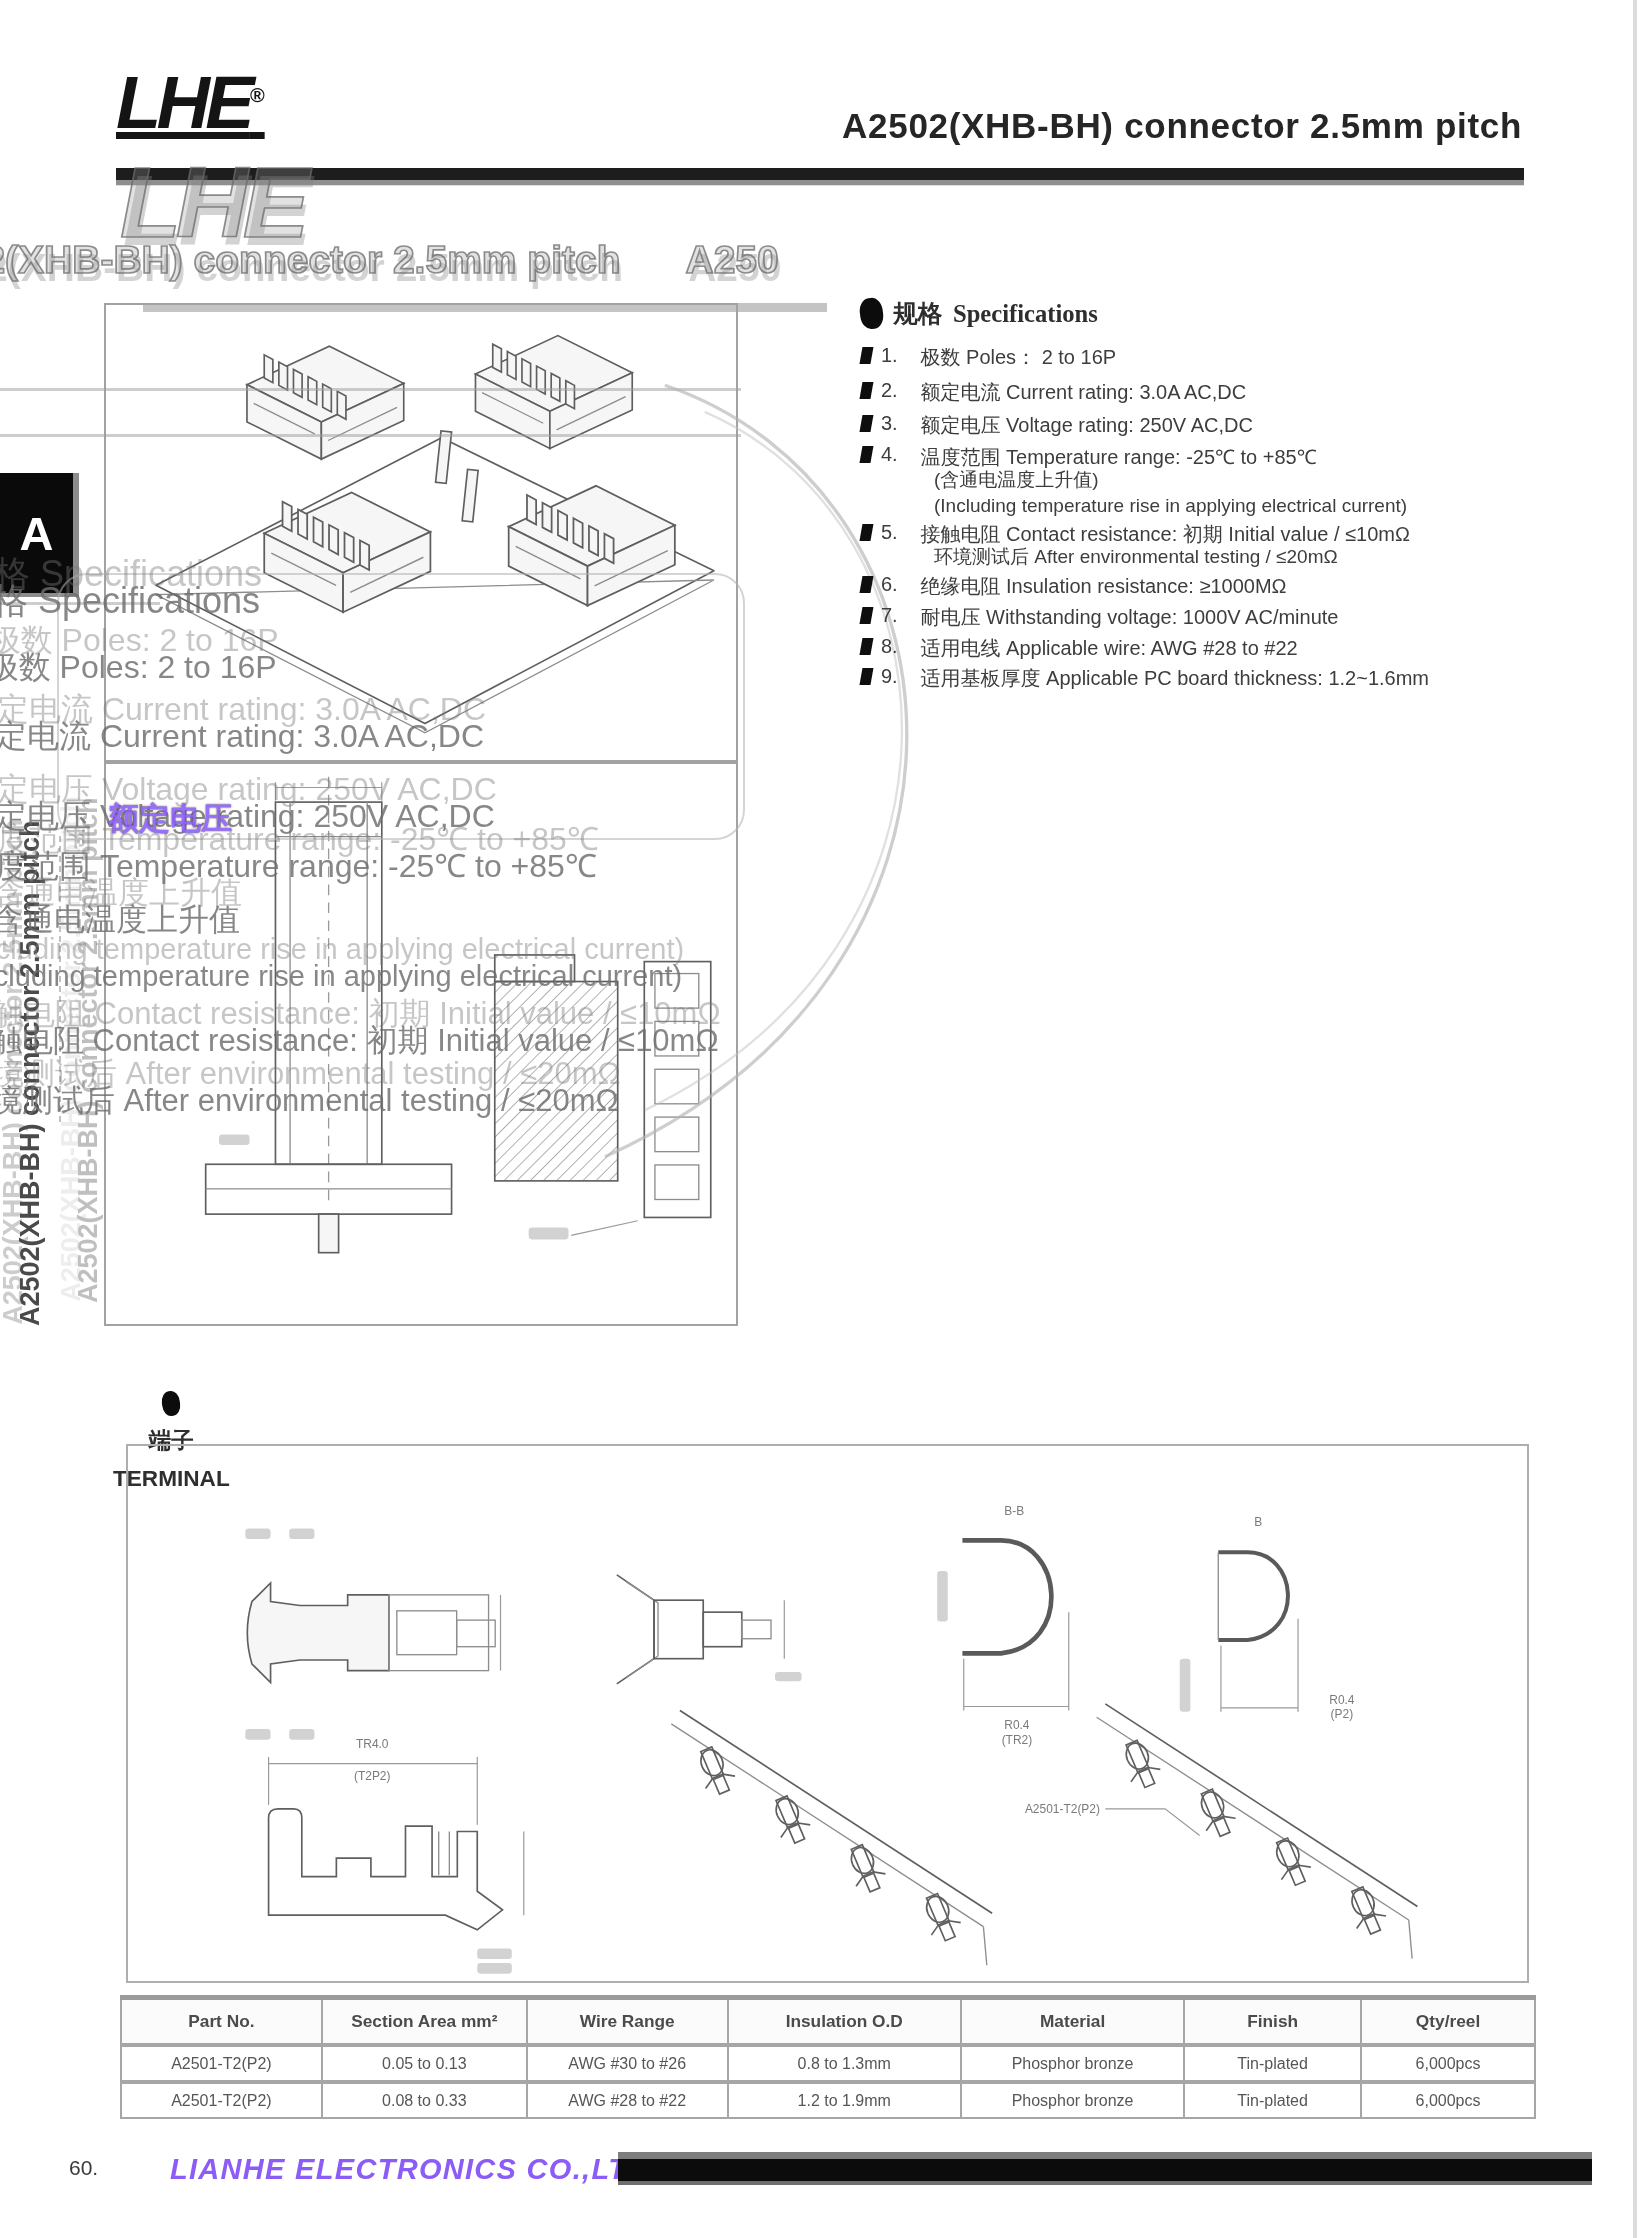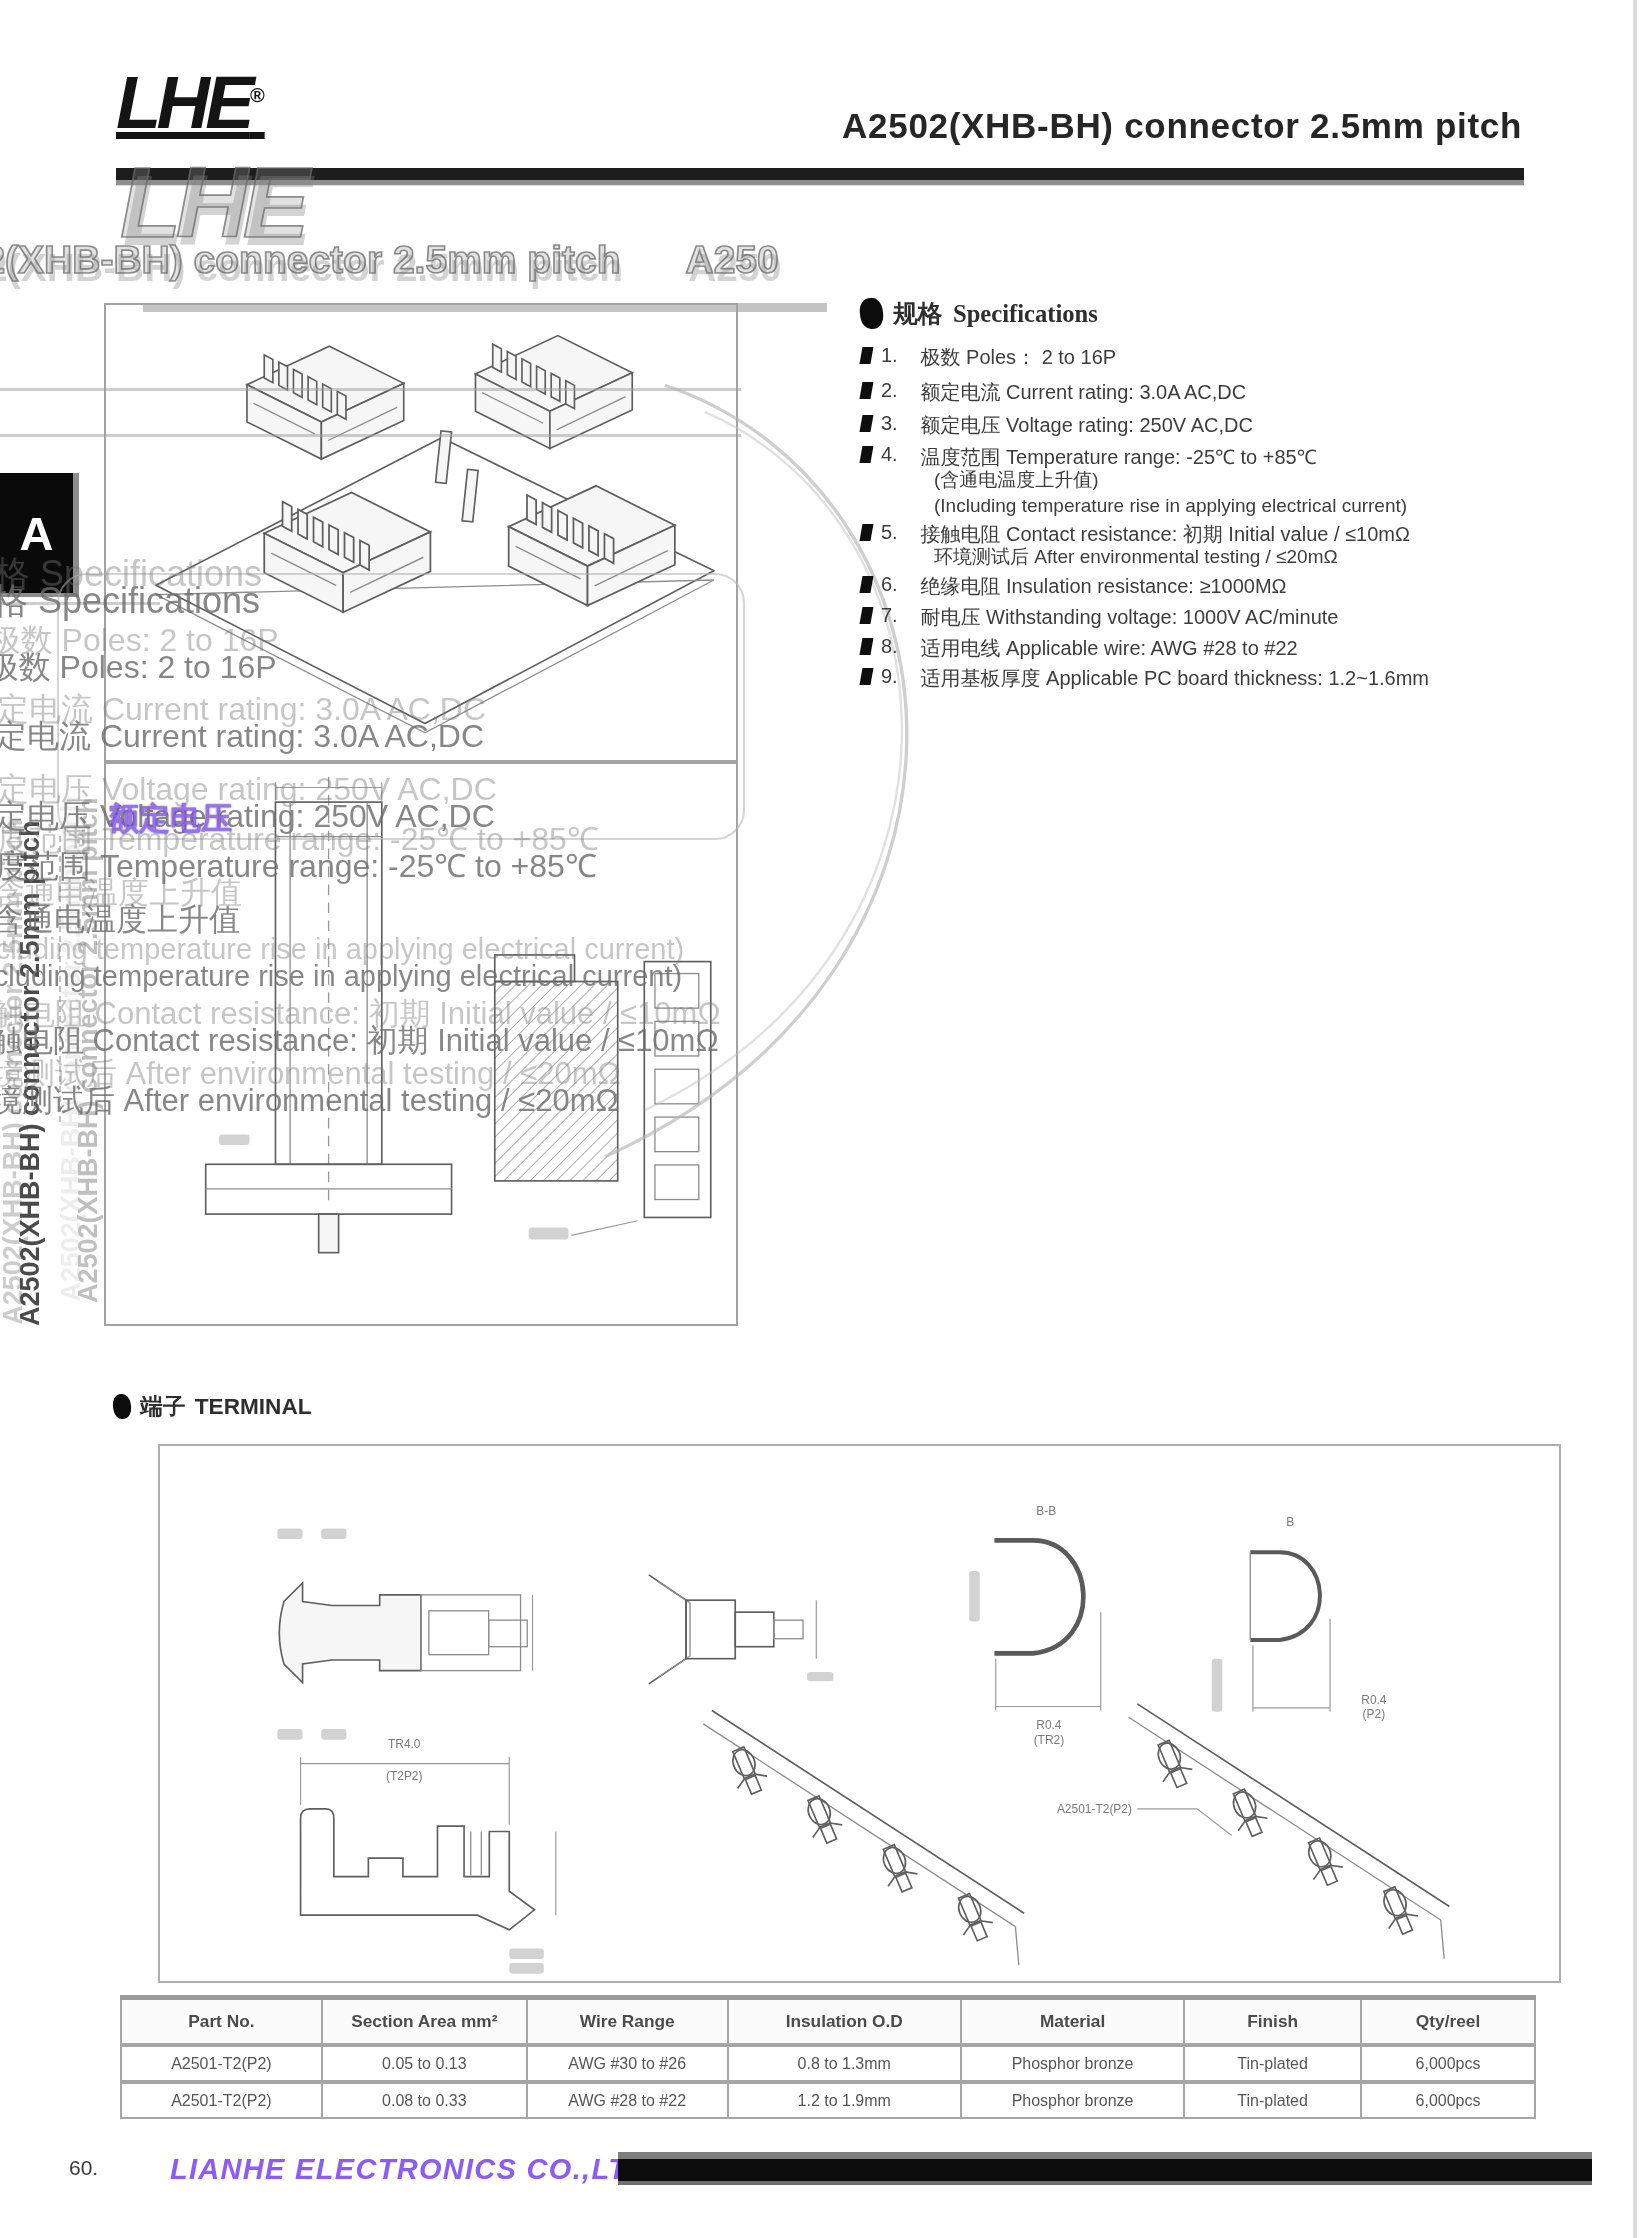--- a/index.html
+++ b/index.html
@@ -44,23 +44,23 @@
 
   
   .spec-head{display:flex; align-items:center; gap:10.6px; font-size:24.6px; font-weight:bold; color:#2e2e2e;font-family:Liberation Serif, serif;}
   .spec-blob{width:22.6px; height:31px; background:#0c0c0c; border-radius:45%; transform:rotate(-7deg); flex:none;}
   .spec-item{display:flex; align-items:flex-start; gap:8.6px; font-size:20px; color:#3d3d3d; white-space:nowrap;}
   .spec-sq{width:11.3px; height:16.6px; background:#0e0e0e; transform:skewX(-10deg); margin-top:2.7px; flex:none;}
   .spec-num{width:31px; flex:none;}
   .spec-sub{font-size:19px; color:#3d3d3d; white-space:nowrap;}
 
   
-  .term-head{display:flex; align-items:center; gap:9.3px; font-size:22.6px; font-weight:bold; color:#2e2e2e;}
+  .term-head{display:flex; align-items:center; gap:9.3px; font-size:22.6px; font-weight:bold; color:#2e2e2e;flex-direction:column;}
   .term-blob{width:18px; height:25px; background:#0c0c0c; border-radius:45%; transform:rotate(-7deg); flex:none;}
-  .term-box{border:2.7px solid #aeaeae;margin-left:32px;}
+  .term-box{border:2.7px solid #aeaeae;}
 
   
   table.parts{border-collapse:collapse; width:1416px; table-layout:fixed; background:#fff;}
   table.parts th, table.parts td{
     border-left:2.7px solid #a6a6a6; border-right:2.7px solid #a6a6a6; text-align:center; color:#4b4b4b; overflow:hidden;
   }
   table.parts th{height:41px; font-size:17.3px; font-weight:600; border-top:5.3px solid #9b9b9b; border-bottom:3.3px solid #b4b4b4; background:#fbfbfb;}
   table.parts td{height:31px; font-size:16px; color:#565656; border-top:4px solid #a6a6a6; border-bottom:2.7px solid #a6a6a6;}
 
   

